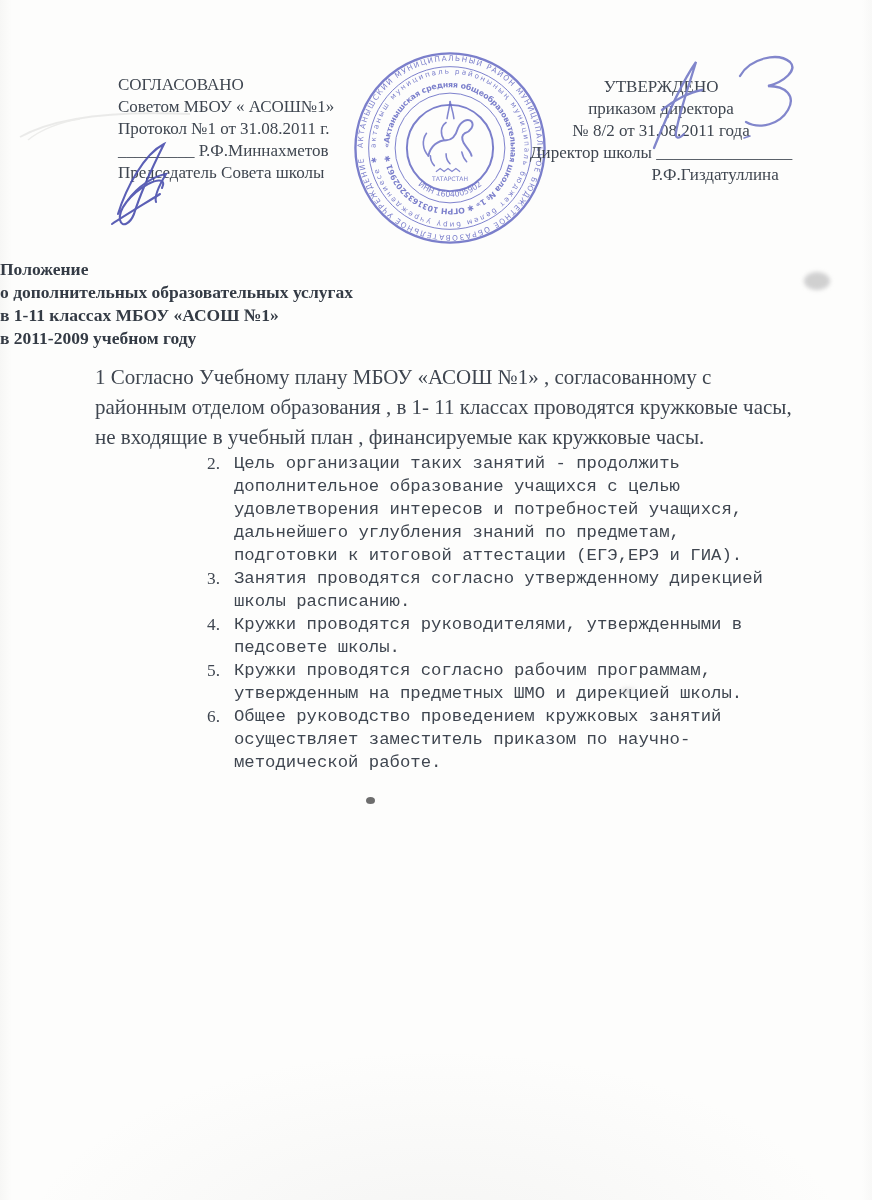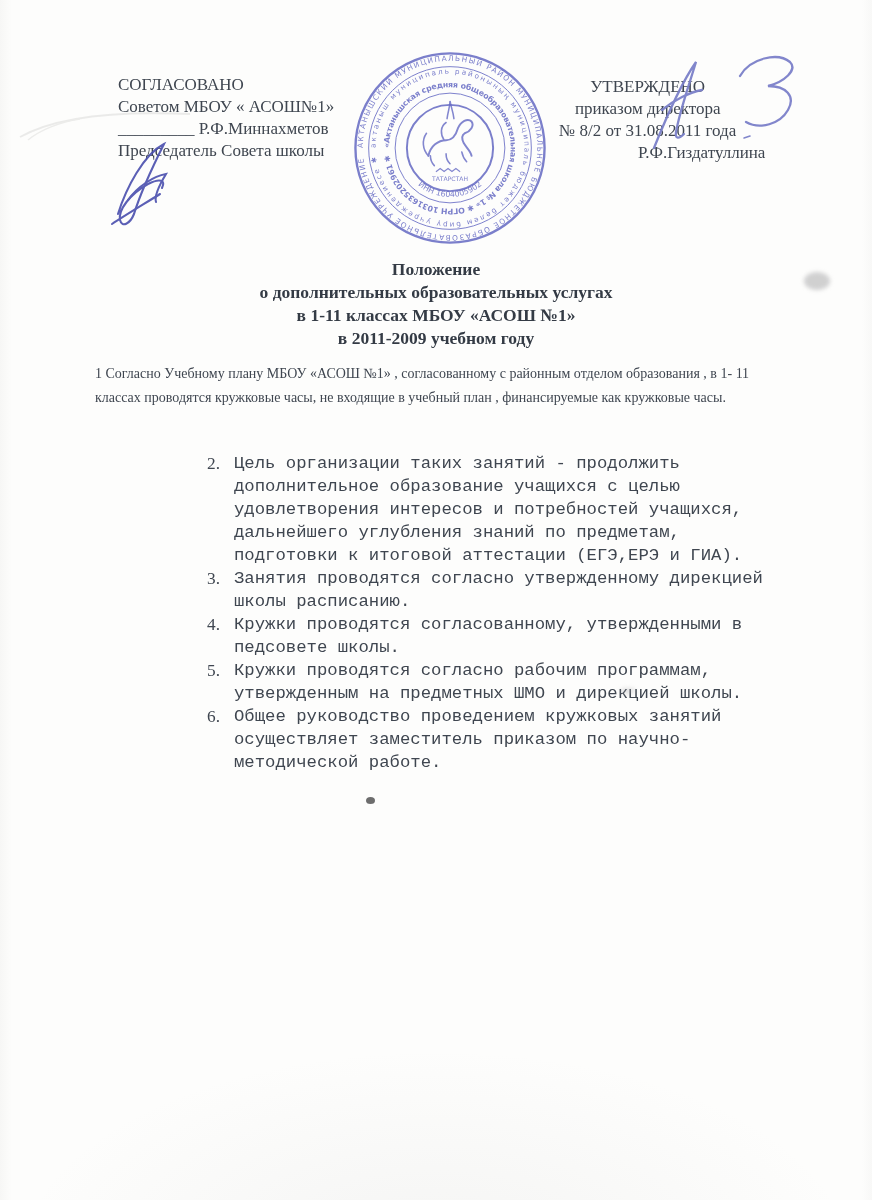--- a/index.html
+++ b/index.html
@@ -19,24 +19,24 @@
   .blk{position:absolute;font-size:17px;line-height:22px;white-space:nowrap;}
   .blk-left{left:118px;top:74px;}
   .blk-right{left:530px;top:76px;text-align:center;}
   .blk div{height:22px;font-family:Liberation Serif, serif;}
   .signer-right{margin-left:108px;}
   .seal-wrap{position:absolute;left:352px;top:50px;width:196px;height:196px;
     filter:blur(.4px);opacity:.92;}
   .sig{position:absolute;pointer-events:none;}
   .sig-left{left:104px;top:136px;}
   .sig-right{left:632px;top:48px;}
-  .title-block{position:absolute;left:0;top:258px;width:872px;text-align:center;
+  .title-block{position:absolute;left:0;top:258px;width:872px;
     font-weight:bold;font-size:17.5px;line-height:23px;color:#343b45;}
   .para{position:absolute;left:95px;top:362px;width:702px;
-    font-size:14px;line-height:24px;}
+    font-size:21px;line-height:30px;}
   .list{position:absolute;left:207px;top:452px;width:580px;
     font-size:17.3px;line-height:23px;}
   .list-item{display:flex;}
   .list-item .num{width:27px;flex:0 0 27px;}
   .list-item .txt{flex:1;max-width:553px;font-family:Liberation Mono, monospace;}
   .smudge{position:absolute;border-radius:50%;filter:blur(2px);}
   .smudge-1{left:804px;top:272px;width:26px;height:18px;background:rgba(140,140,142,.40);}
   .speck-1{left:366px;top:797px;width:9px;height:7px;background:rgba(60,60,62,.75);filter:blur(.6px);}
   .speck-2{left:620px;top:688px;width:16px;height:6px;background:rgba(170,170,172,.35);}
   .pencil{position:absolute;left:10px;top:92px;opacity:.5;}
@@ -48,20 +48,21 @@
 <div class="page" data-interactable="false">
 
   <svg class="pencil" data-interactable="false" width="200" height="50" viewBox="0 0 200 50">
     <path d="M10,45 C40,28 90,18 180,22" fill="none" stroke="#d9d9d7" stroke-width="2"></path>
     <path d="M18,48 C30,38 50,30 70,27" fill="none" stroke="#dcdcda" stroke-width="1.5"></path>
   </svg>
 
   <div class="blk blk-left" data-interactable="false">
     <div data-interactable="false">СОГЛАСОВАНО</div>
     <div data-interactable="false">Советом МБОУ « АСОШ№1»</div>
+    <div data-interactable="false">Протокол №1 от 31.08.2011 г.</div>
     <div data-interactable="false"><span data-interactable="false">_________</span><span data-interactable="false"> Р.Ф.Миннахметов</span></div>
     <div data-interactable="false">Председатель Совета школы</div>
   </div>
 
   <svg class="sig sig-left" data-interactable="false" width="110" height="95" viewBox="0 0 110 95">
     <g fill="none" stroke="#4a4fae" stroke-width="2.1" stroke-linecap="round" opacity="0.9">
       <path d="M14,78 C22,52 40,18 60,8 C52,24 38,52 30,78 C26,88 18,92 16,84 C14,74 26,58 44,48 C56,42 62,44 58,52"></path>
       <path d="M24,64 C34,50 50,40 62,38 C56,48 50,60 52,66"></path>
       <path d="M8,88 C20,80 40,68 56,58"></path>
     </g>
@@ -105,20 +106,21 @@
         <path d="M78,108 C72,102 71,92 76,85" stroke-width="1.6"></path>
         <path d="M86,124 l4,-3 4,3 4,-3 4,3 4,-3 4,3" stroke-width="1.2"></path>
       </g>
     </svg>
   </div>
 
   <div class="blk blk-right" data-interactable="false">
     <div data-interactable="false">УТВЕРЖДЕНО</div>
     <div data-interactable="false">приказом директора</div>
     <div data-interactable="false">№ 8/2 от 31.08.2011 года</div>
+    <div data-interactable="false"><span data-interactable="false">Директор школы </span><span data-interactable="false">________________</span></div>
     <div class="signer-right" data-interactable="false">Р.Ф.Гиздатуллина</div>
   </div>
 
   <svg class="sig sig-right" data-interactable="false" width="180" height="110" viewBox="0 0 180 110">
     <g fill="none" stroke="#7b80c9" stroke-width="2.3" stroke-linecap="round" opacity="0.95">
       <path d="M22,100 C34,70 50,34 64,14 C58,34 48,62 44,84 C43,90 46,92 52,86"></path>
       <path d="M30,62 C42,52 58,44 70,42"></path>
       <path d="M108,28 C118,10 146,4 158,14 C166,22 152,34 136,38 C154,38 164,48 156,62 C148,76 128,82 114,74"></path>
       <path d="M112,90 l6,-2" stroke-width="1.6"></path>
     </g>
@@ -137,21 +139,21 @@
     <div class="list-item" data-interactable="false">
       <span class="num" data-interactable="false">2.</span>
       <span class="txt" data-interactable="false">Цель организации таких занятий - продолжить дополнительное образование учащихся с целью удовлетворения интересов и потребностей учащихся, дальнейшего углубления знаний по предметам, подготовки к  итоговой аттестации (ЕГЭ,ЕРЭ и ГИА).</span>
     </div>
     <div class="list-item" data-interactable="false">
       <span class="num" data-interactable="false">3.</span>
       <span class="txt" data-interactable="false">Занятия  проводятся согласно утвержденному дирекцией школы расписанию.</span>
     </div>
     <div class="list-item" data-interactable="false">
       <span class="num" data-interactable="false">4.</span>
-      <span class="txt" data-interactable="false">Кружки проводятся согласованному, утвержденными в педсовете школы.</span>
+      <span class="txt" data-interactable="false">Кружки проводятся руководителями, утвержденными в педсовете школы.</span>
     </div>
     <div class="list-item" data-interactable="false">
       <span class="num" data-interactable="false">5.</span>
       <span class="txt" data-interactable="false">Кружки проводятся согласно рабочим программам, утвержденным на предметных ШМО и дирекцией школы.</span>
     </div>
     <div class="list-item" data-interactable="false">
       <span class="num" data-interactable="false">6.</span>
       <span class="txt" data-interactable="false">Общее руководство проведением кружковых   занятий осуществляет заместитель приказом по научно- методической работе.</span>
     </div>
   </div>

